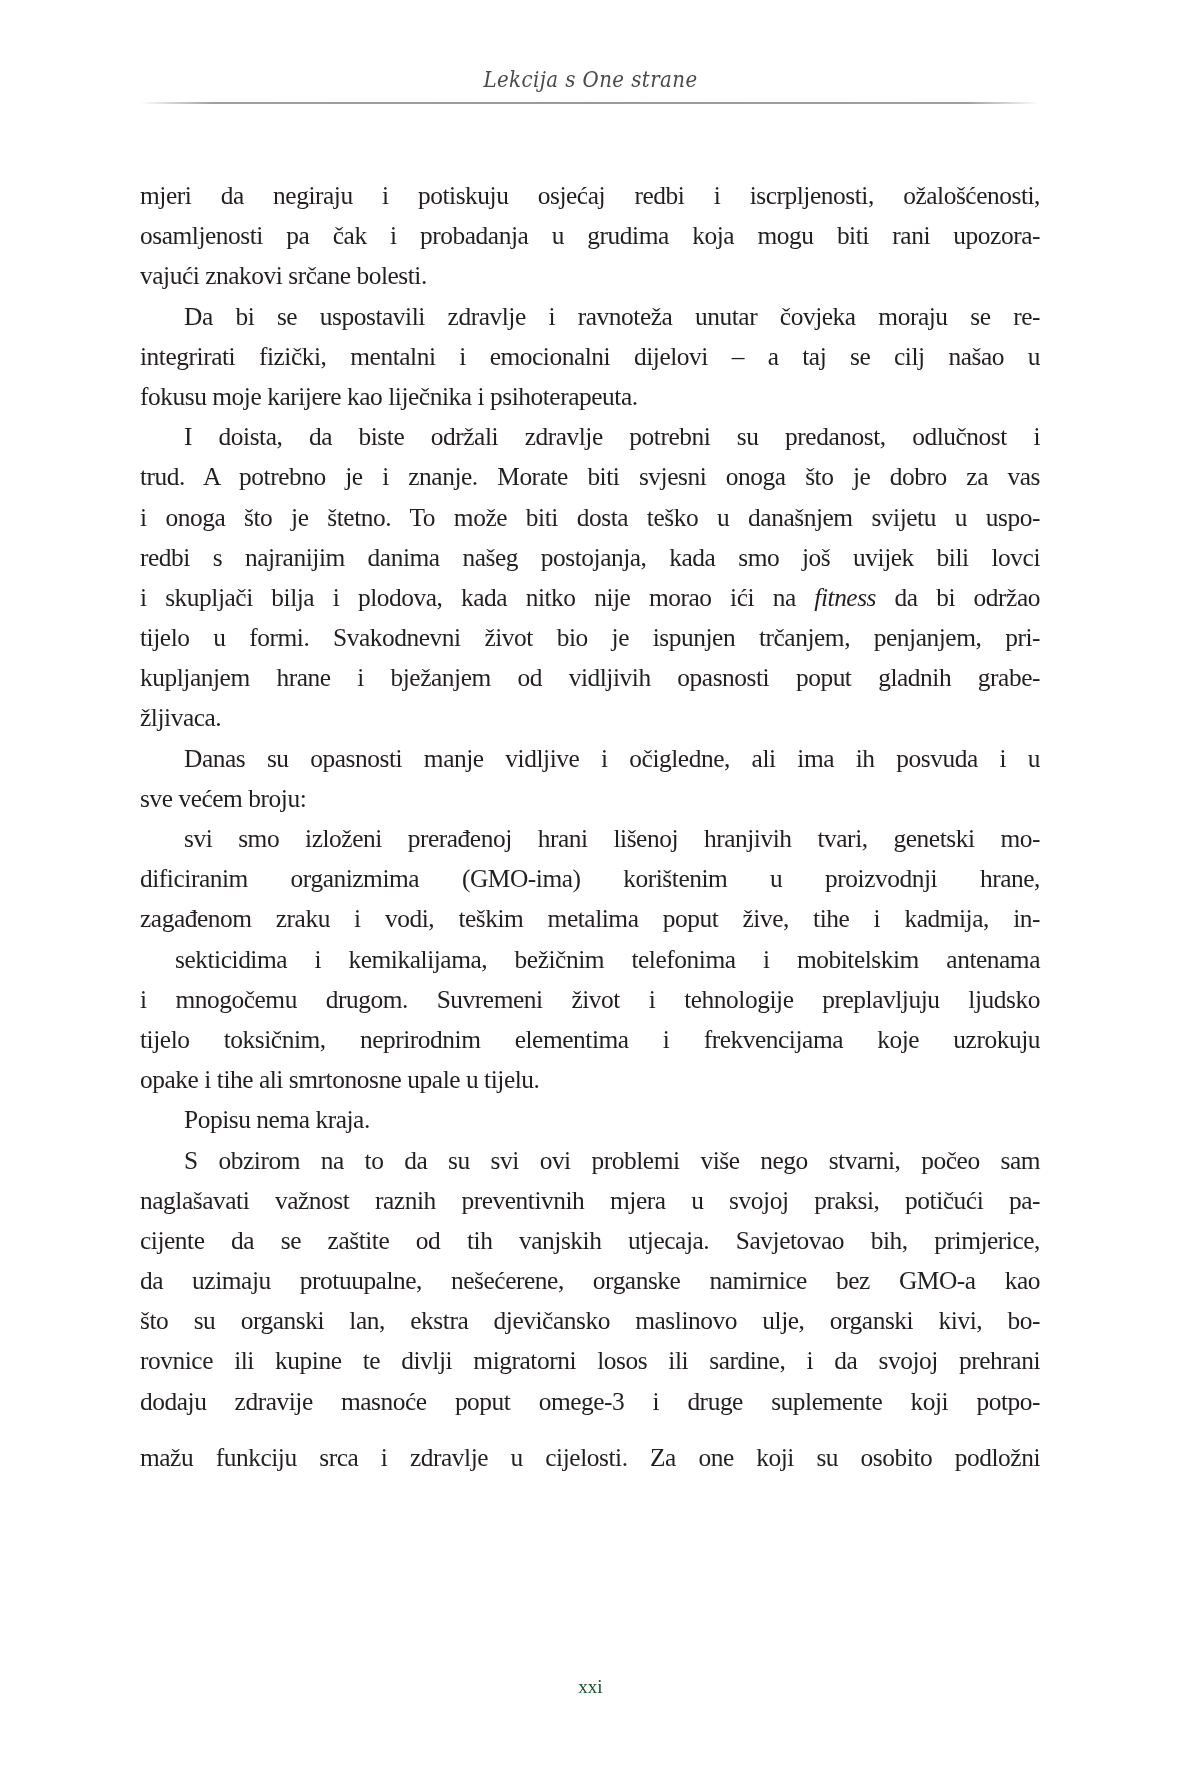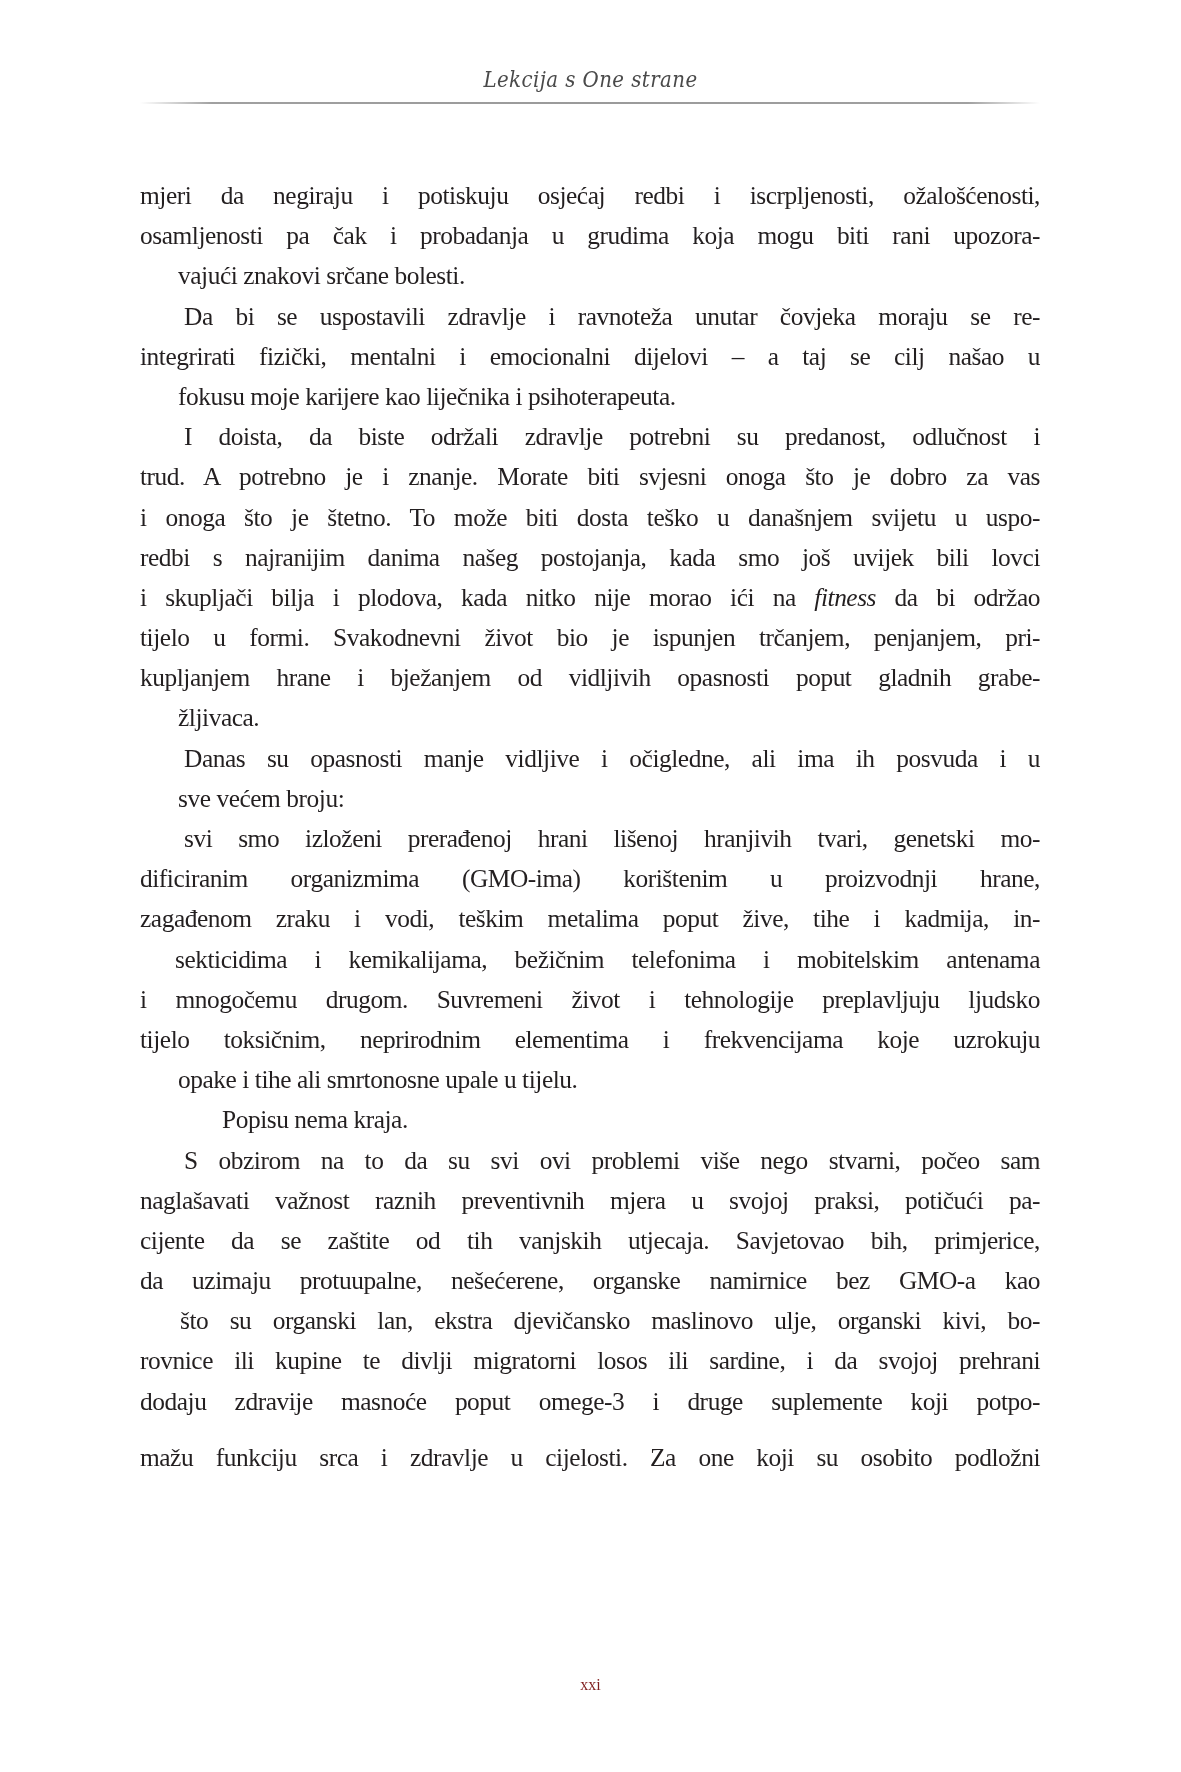--- a/index.html
+++ b/index.html
@@ -55,36 +55,35 @@
       display: block;
       height: 40.2px;
       white-space: nowrap;
       text-align: justify;
       text-align-last: justify;
       letter-spacing: -0.45px;
       word-spacing: 0px;
     }
     .line.last {
       text-align-last: left;
-      margin-left: 38px;
     }
     .line.indent {
       padding-left: 44px;
     }
     .line .it {
       font-style: italic;
     }
     .folio {
       position: absolute;
       top: 1676px;
       left: 0;
       width: 1181px;
       text-align: center;
-      font-size: 16px;
-      color: #7f1d1d;
+      font-size: 19px;
+      color: #14532d;
     }
   </style>
 </head>
 <body>
 
 <div class="running-head">Lekcija s One strane</div>
 <div class="head-rule"></div>
 
 <div class="text-block">
   <span class="line" style="white-space: nowrap;">mjeri da negiraju i potiskuju osjećaj redbi i iscrpljenosti, ožalošćenosti,</span>
@@ -114,19 +113,19 @@
   <span class="line" style="white-space: nowrap;">i mnogočemu drugom. Suvremeni život i tehnologije preplavljuju ljudsko</span>
   <span class="line" style="white-space: nowrap;">tijelo toksičnim, neprirodnim elementima i frekvencijama koje uzrokuju</span>
   <span class="line last" style="white-space: nowrap;">opake i tihe ali smrtonosne upale u tijelu.</span>
 
   <span class="line indent last" style="white-space: nowrap;">Popisu nema kraja.</span>
 
   <span class="line indent" style="white-space: nowrap;">S obzirom na to da su svi ovi problemi više nego stvarni, počeo sam</span>
   <span class="line" style="white-space: nowrap;">naglašavati važnost raznih preventivnih mjera u svojoj praksi, potičući pa-</span>
   <span class="line" style="white-space: nowrap;">cijente da se zaštite od tih vanjskih utjecaja. Savjetovao bih, primjerice,</span>
   <span class="line" style="white-space: nowrap;">da uzimaju protuupalne, nešećerene, organske namirnice bez GMO-a kao</span>
-  <span class="line" style="white-space: nowrap; margin-left: 40px;">što su organski lan, ekstra djevičansko maslinovo ulje, organski kivi, bo-</span>
+  <span class="line" style="white-space: nowrap;">što su organski lan, ekstra djevičansko maslinovo ulje, organski kivi, bo-</span>
   <span class="line" style="white-space: nowrap;">rovnice ili kupine te divlji migratorni losos ili sardine, i da svojoj prehrani</span>
   <span class="line" style="white-space: nowrap;">dodaju zdravije masnoće poput omege-3 i druge suplemente koji potpo-</span>
   <span class="line" style="white-space: nowrap; margin-top: 16px;">mažu funkciju srca i zdravlje u cijelosti. Za one koji su osobito podložni</span>
 </div>
 
 <div class="folio">xxi</div>
 
 </body></html>

